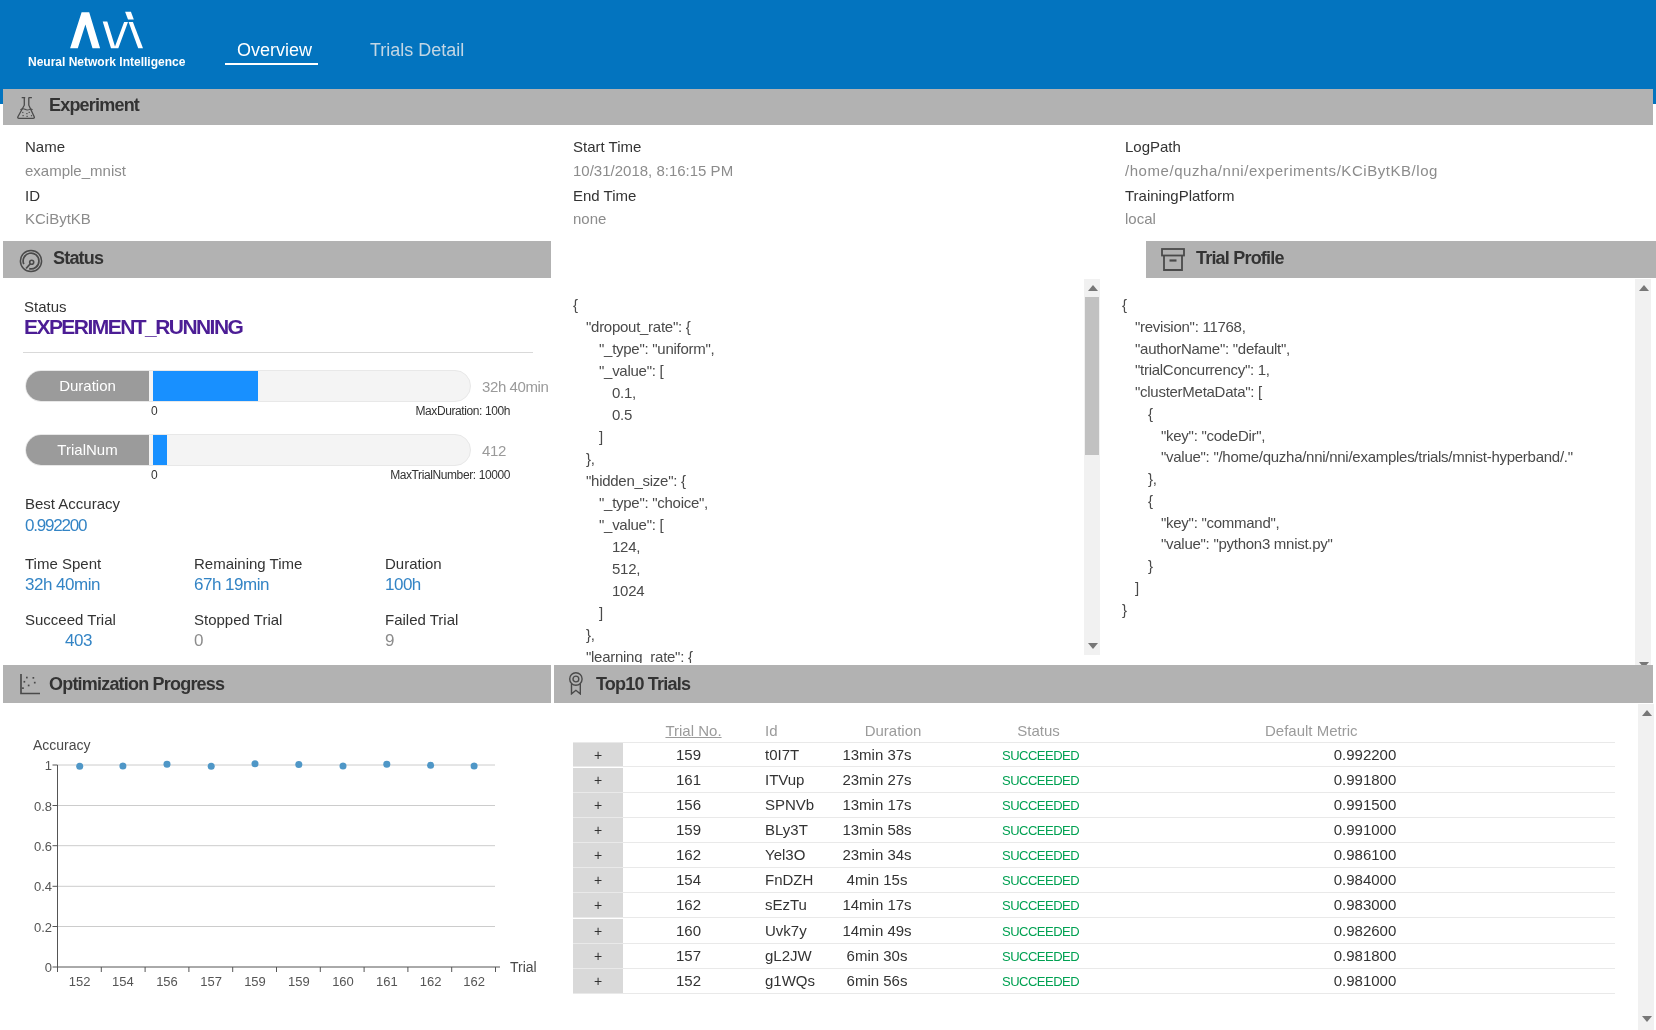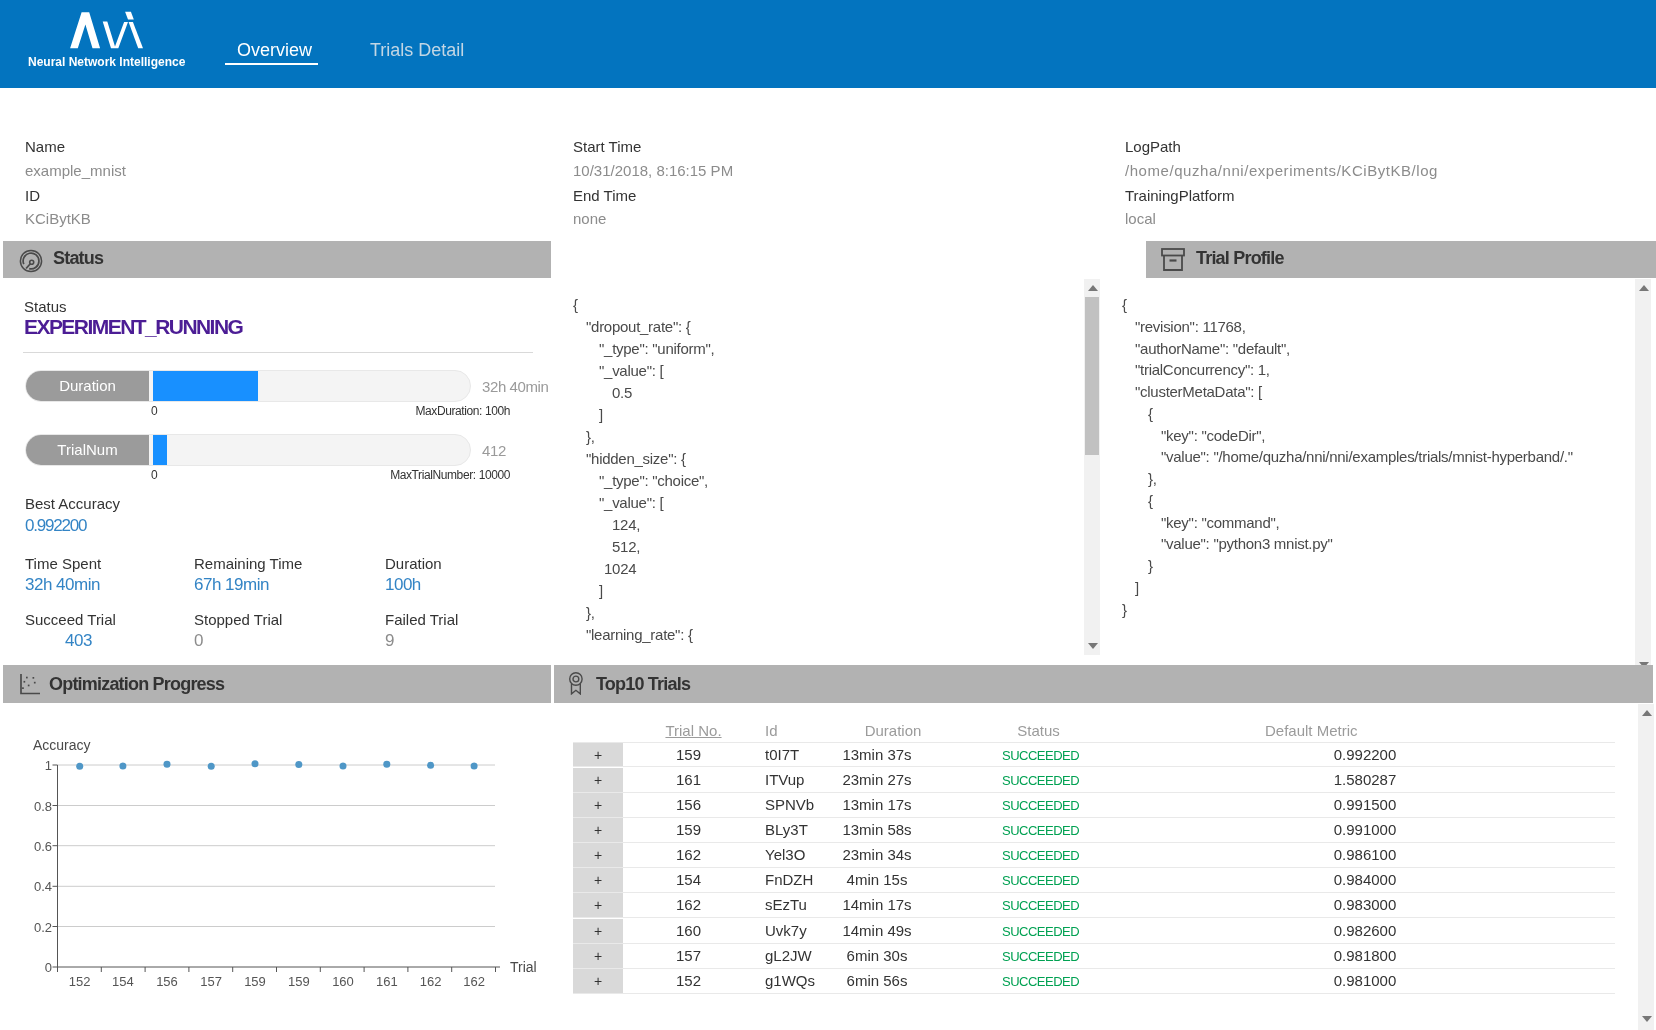--- a/index.html
+++ b/index.html
@@ -2,21 +2,21 @@
 <html><head>
 <meta charset="utf-8">
 <style>
 * { margin:0; padding:0; box-sizing:border-box; }
 html,body { width:1656px; height:1030px; overflow:hidden; background:#fff;
   font-family:"Liberation Sans", sans-serif; }
 #root { position:relative; width:1656px; height:1030px; overflow:hidden; }
 .abs { position:absolute; }
 
 
-#topbar { position:absolute; left:0; top:0; width:1656px; height:88px; background:#0374bf;padding-left:16px; }
+#topbar { position:absolute; left:0; top:0; width:1656px; height:104px; background:#0374bf;padding-left:16px; }
 #logotxt { position:absolute; left:28px; top:55px; width:220px; color:#fff; font-size:12px; font-weight:bold; }
 .tab { position:absolute; top:40px; font-size:18px; color:#fff; }
 #tab1 { left:237px; }
 #tab2 { left:370px; color:#c3d6e4; }
 #tabline { position:absolute; left:225px; top:63px; width:93px; height:2px; background:#fff; }
 
 
 .hdrbar { position:absolute; background:#b2b2b2; height:37px; }
 .hdrbar .ttl { position:absolute; left:50px; top:7px; font-size:18px; font-weight:bold; color:#333; letter-spacing:-0.8px; }
 .hdrbar svg { position:absolute; left:17px; top:7px; }
@@ -68,20 +68,36 @@
       <polygon points="36.7,11.5 41.3,11.5 49,36.4 58.1,12 62,12 52.3,38.2 45,38.2"></polygon>
       <polygon points="59.1,1.8 64.9,1.8 67.8,9.6 62,9.6"></polygon>
       <polygon points="62.6,12 66.9,12 77,38.2 72.2,38.2"></polygon>
     </svg>
     <div id="logotxt">Neural Network Intelligence</div>
     <div class="tab" id="tab1">Overview</div>
     <div class="tab" id="tab2">Trials Detail</div>
     <div id="tabline"></div>
   </div>
 
+  <div class="hdrbar" style="left:3px; top:89px; width:1650px; height:36px;">
+    <svg width="20" height="23" viewBox="0 0 20 23" stroke="#4a4a4a" stroke-width="1.3" fill="none" style="left:14px;top:8px;">
+      <path d="M4.7,0.7 L8.2,0.7 M11.4,0.7 L14.9,0.7"></path>
+      <path d="M7.3,0.9 L7.3,8.2 L0.9,19.8 Q0.3,21.3 2,21.3 L16.1,21.3 Q17.8,21.3 17.2,19.8 L11.8,8.2 L11.8,0.9"></path>
+      <path d="M3.4,12.8 Q5.7,10.9 8,12.3 Q10.3,13.7 12.5,12.4 Q14.2,11.4 15.5,12.9" stroke-width="1.1"></path>
+      <g fill="#4a4a4a" stroke="none">
+        <rect x="5.2" y="14.9" width="1.2" height="1.2"></rect>
+        <rect x="9.3" y="16" width="1.2" height="1.2"></rect>
+        <rect x="11.6" y="14.8" width="1.2" height="1.2"></rect>
+        <rect x="5.5" y="18" width="1.2" height="1.2"></rect>
+        <rect x="9.5" y="18.8" width="1.2" height="1.2"></rect>
+        <rect x="13.9" y="18.1" width="1.2" height="1.2"></rect>
+      </g>
+    </svg>
+    <div class="ttl" style="top:6px; left:46px;">Experiment</div>
+  </div>
 
   <div class="lbl" style="left:25px; top:138px;">Name</div>
   <div class="val" style="left:25px; top:162px;">example_mnist</div>
   <div class="lbl" style="left:25px; top:187px;">ID</div>
   <div class="val" style="left:25px; top:210px;">KCiBytKB</div>
 
   <div class="lbl" style="left:573px; top:138px;">Start Time</div>
   <div class="val" style="left:573px; top:162px;">10/31/2018, 8:16:15 PM</div>
   <div class="lbl" style="left:573px; top:187px;">End Time</div>
   <div class="val" style="left:573px; top:210px;">none</div>
@@ -144,29 +160,30 @@
   <div class="lbl" style="left:194px; top:611px;">Stopped Trial</div>
   <div class="grayval" style="left:194px; top:631px;">0</div>
   <div class="lbl" style="left:385px; top:611px;">Failed Trial</div>
   <div class="grayval" style="left:385px; top:631px;">9</div>
 
   <div class="json" style="left:573px; top:294px; width:500px;">
 <div>{</div>
 <div style="margin-left:13px">"dropout_rate": {</div>
 <div style="margin-left:26px">"_type": "uniform",</div>
 <div style="margin-left:26px">"_value": [</div>
+<div style="margin-left:39px">0.1,</div>
 <div style="margin-left:39px">0.5</div>
 <div style="margin-left:26px">]</div>
 <div style="margin-left:13px">},</div>
 <div style="margin-left:13px">"hidden_size": {</div>
 <div style="margin-left:26px">"_type": "choice",</div>
 <div style="margin-left:26px">"_value": [</div>
 <div style="margin-left:39px">124,</div>
 <div style="margin-left:39px">512,</div>
-<div style="margin-left:31px">1024</div>
+<div style="margin-left:39px">1024</div>
 <div style="margin-left:26px">]</div>
 <div style="margin-left:13px">},</div>
 <div style="margin-left:13px">"learning_rate": {</div>
   </div>
   <div class="abs" style="left:554px; top:663px; width:548px; height:2px; background:#fff;"></div>
 
   <div class="sbar" style="left:1084px; top:279px; height:376px;">
     <div class="sb-up" style="top:6px;"></div>
     <div class="sb-dn" style="bottom:6px;"></div>
     <div class="sb-th" style="top:18px; height:158px;"></div>
@@ -298,21 +315,21 @@
       <span class="c3">13min 37s</span>
       <span class="c4">SUCCEEDED</span>
       <span class="c5">0.992200</span>
   </div>
   <div class="trow" style="top:768px;">
     <div class="plus">+</div>
     <span class="c1">161</span>
       <span class="c2">ITVup</span>
       <span class="c3">23min 27s</span>
       <span class="c4">SUCCEEDED</span>
-      <span class="c5">1.580287</span>
+      <span class="c5">0.991800</span>
   </div>
   <div class="trow" style="top:793px;">
     <div class="plus">+</div>
     <span class="c1">156</span>
       <span class="c2">SPNVb</span>
       <span class="c3">13min 17s</span>
       <span class="c4">SUCCEEDED</span>
       <span class="c5">0.991500</span>
   </div>
   <div class="trow" style="top:818px;">

